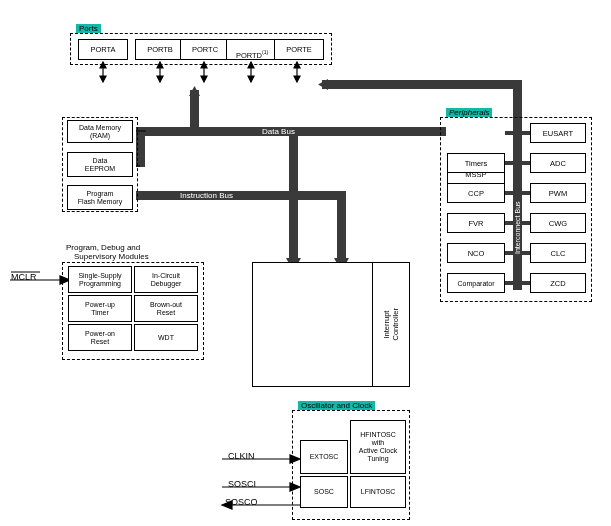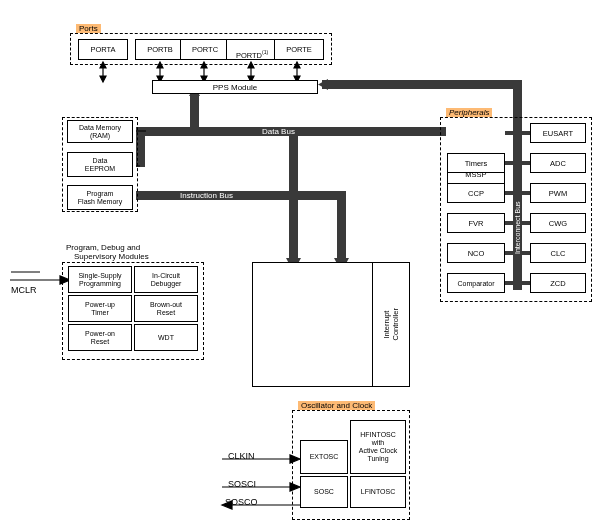--- a/index.html
+++ b/index.html
@@ -16,21 +16,21 @@
 
   
   .abs{position:absolute;box-sizing:border-box;}
 
   .group{
     border:1px dashed #000;
     background:transparent;
   }
   .grouplabel{
     position:absolute;
-    background:#fdba74;
+    background:#14b8a6;
     padding:0 3px;
     font-size:8px;
     line-height:9px;
     white-space:nowrap;
     text-align:center;
   }
   .blk{
     border:1px solid #000;
     background:#ffffff;
     display:flex;
@@ -166,23 +166,20 @@
   </div>
   <div class="abs blk" style="left:226px;top:39px;width:52px;height:21px;">
     <span style="font-size:7.5px;">
       <span>PORTD</span><sup style="font-size:5px;">(1)</sup>
     </span>
   </div>
   <div class="abs blk" style="left:274px;top:39px;width:50px;height:21px;">
     <span>PORTE</span>
   </div>
 
-  <div class="abs blk" style="left:152px;top:80px;width:166px;height:14px;font-size:8px;">
-    <span>PPS Module</span>
-  </div>
 
   <div class="abs group" style="left:62px;top:117px;width:76px;height:95px;"></div>
   <div class="grouplabel" style="left:72px;top:120px;">Memory</div>
 
   <div class="abs blk small" style="left:67px;top:120px;width:66px;height:23px;">
     <span>Data Memory
 (RAM)</span>
   </div>
   <div class="abs blk small" style="left:67px;top:152px;width:66px;height:25px;">
     <span>Data
@@ -259,21 +256,21 @@
 Reset</span>
   </div>
   <div class="abs blk small" style="left:68px;top:324px;width:64px;height:27px;">
     <span>Power-on
 Reset</span>
   </div>
   <div class="abs blk small" style="left:134px;top:324px;width:64px;height:27px;">
     <span>WDT</span>
   </div>
 
-  <div class="label" style="left:11px;top:273px;font-size:9px;margin-top:13px;">MCLR</div>
+  <div class="label" style="left:11px;top:273px;font-size:9px;">MCLR</div>
 
   <div class="abs blk" style="left:252px;top:262px;width:158px;height:125px;">
     
   </div>
   <div class="abs blk" style="left:372px;top:262px;width:38px;height:125px;">
     <span class="vert-text" style="font-size:7.5px;line-height:9px;">Interrupt
 Controller</span>
   </div>
 
 

